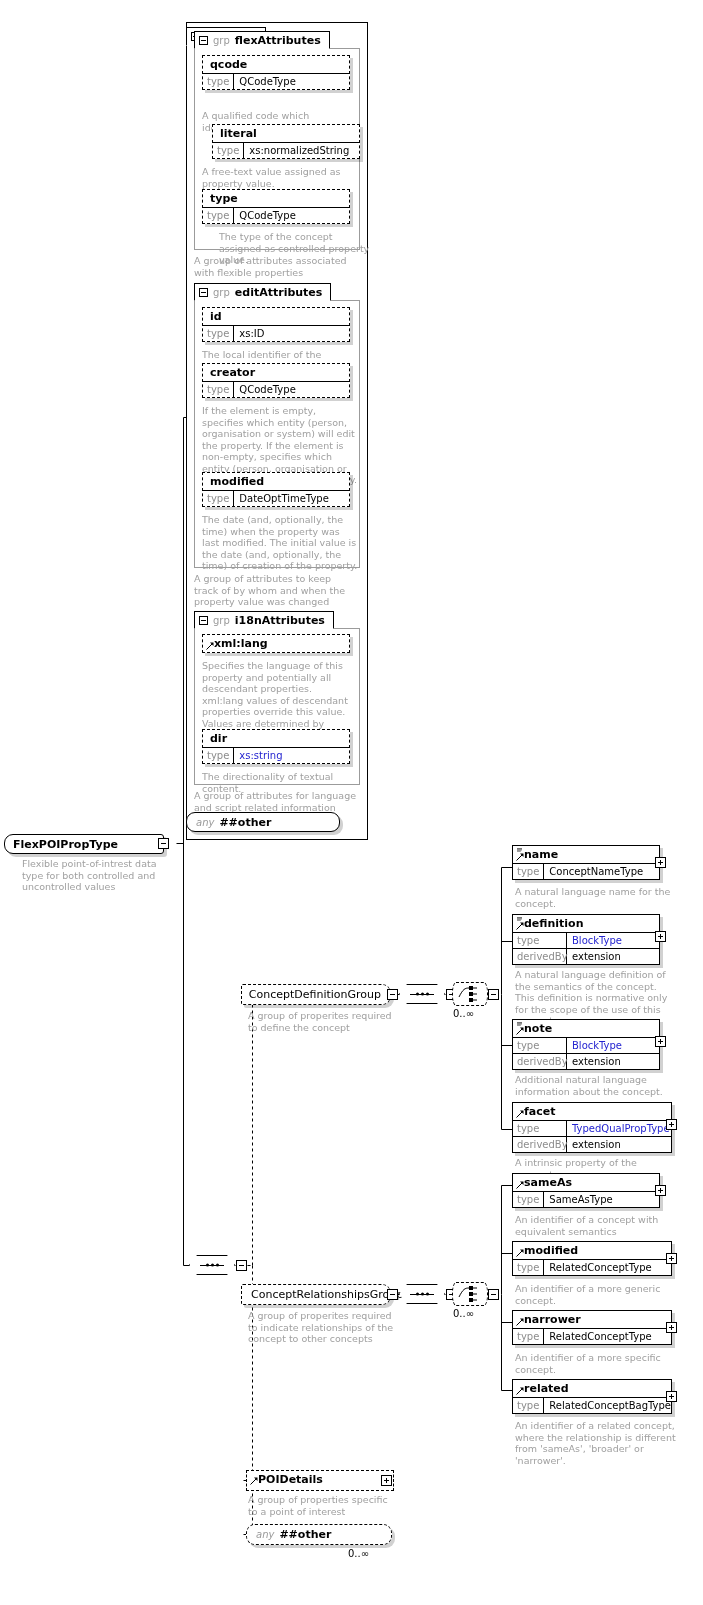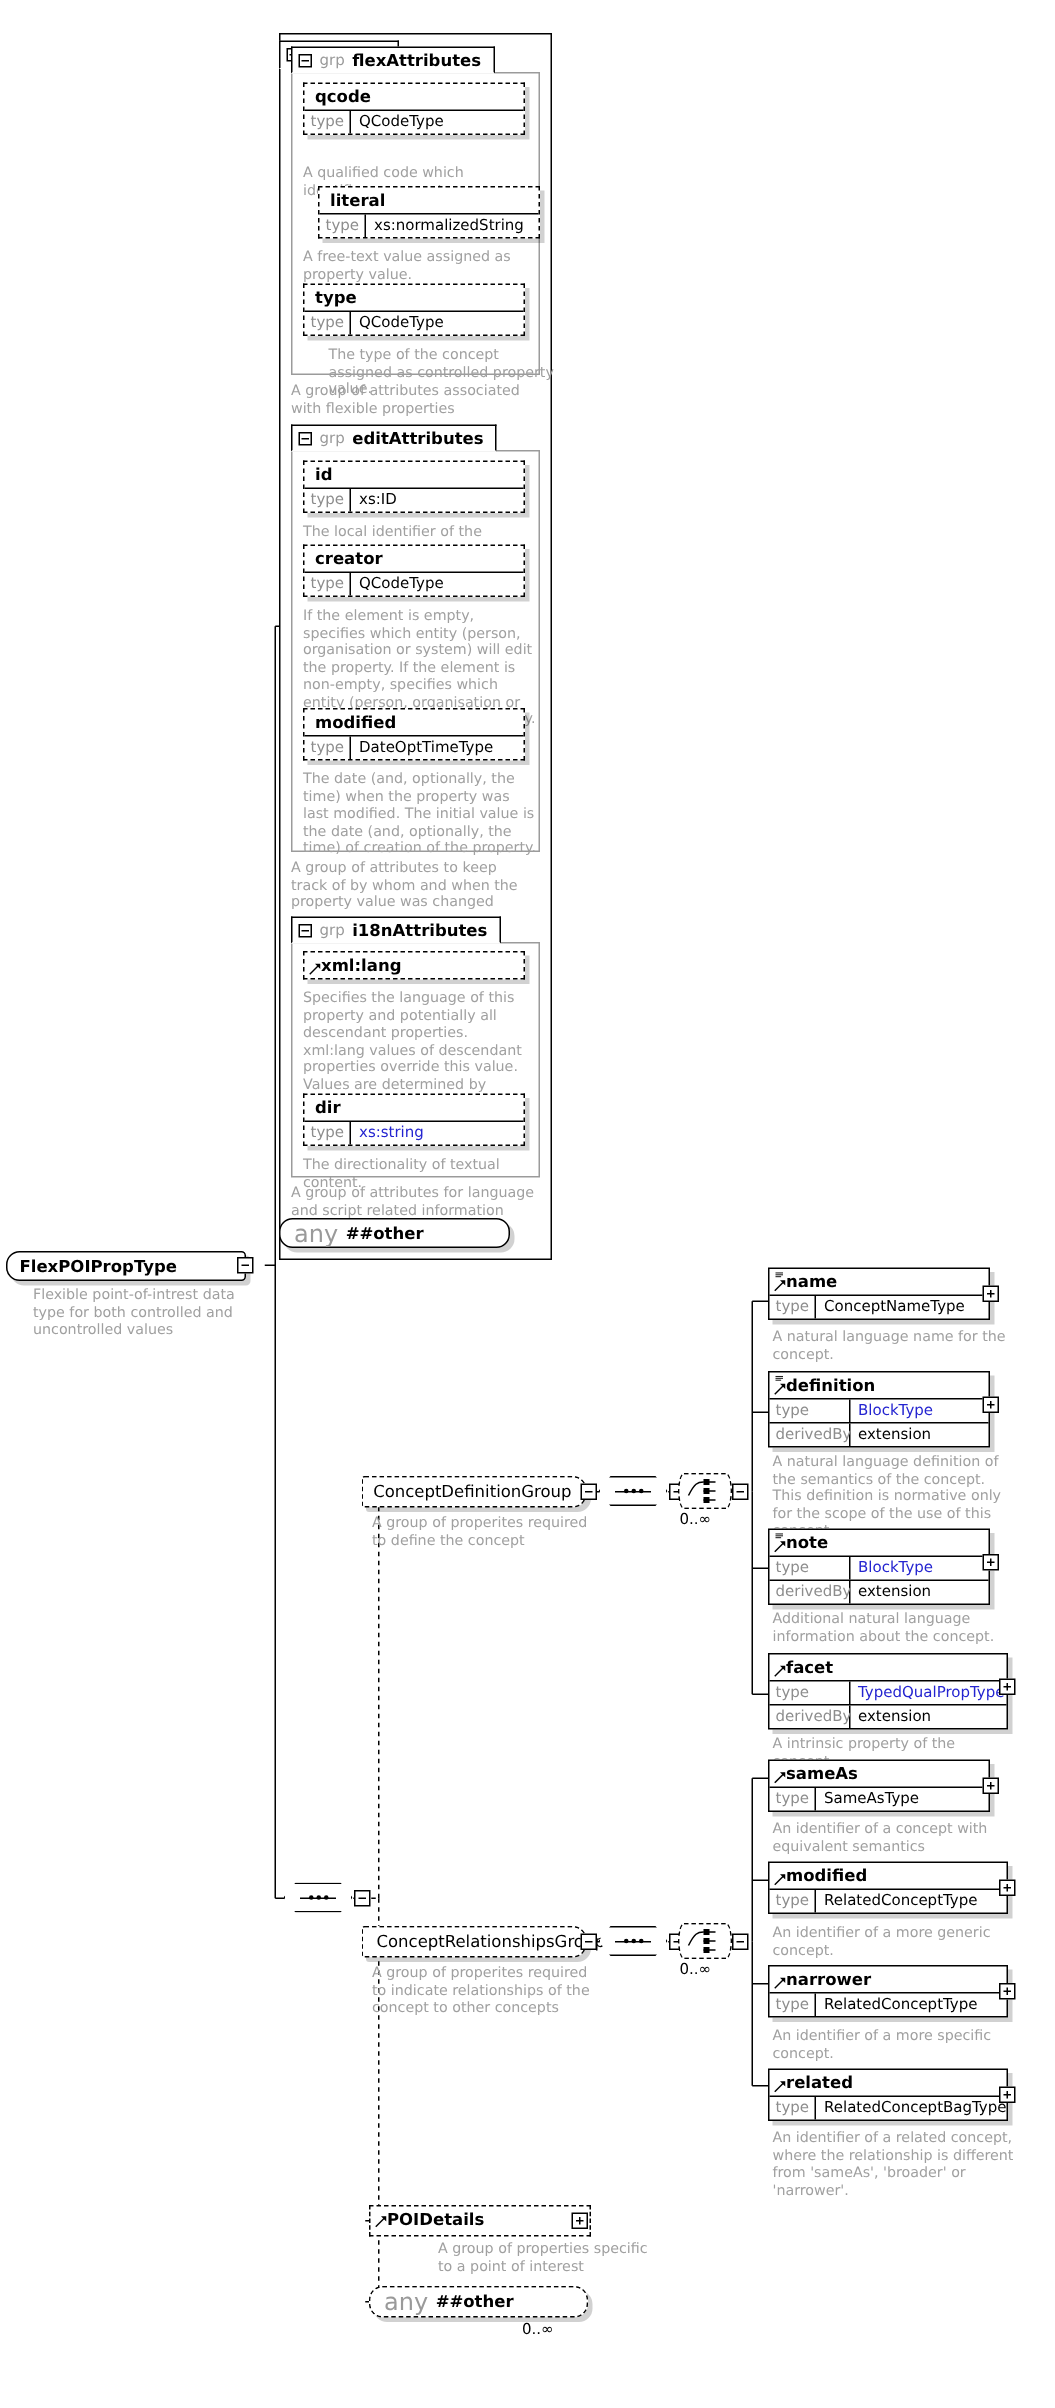--- a/index.html
+++ b/index.html
@@ -70,21 +70,21 @@
   .grptab .gk { color:#9a9a9a; font-size:10px; }
   .grptab .gn { font-weight:bold; font-size:11px; }
 
   
   .anybox {
     position:absolute; background:#fff; border:1px solid #000;
     border-radius:9px; display:flex; align-items:center; gap:5px;
     padding:0 9px; white-space:nowrap;
   }
   .anybox.dashed { border:1px dashed #000; }
-  .anybox .ak { color:#9a9a9a; font-size:16px; }
+  .anybox .ak { color:#9a9a9a; font-size:10px;font-style:italic; }
   .anybox .an { font-weight:bold; font-size:11px; }
 
   
   .rootbox {
     position:absolute; background:#fff; border:1px solid #000;
     border-radius:9px 3px 3px 9px;
     display:flex; align-items:center; padding:0 8px; white-space:nowrap;
     font-weight:bold; font-size:11px;
   }
 
@@ -522,19 +522,19 @@
 <div class="ann" style="left:515px; top:1420px; width:162px;">An identifier of a related concept, where the relationship is different from 'sameAs', 'broader' or 'narrower'.</div>
 
 <div class="elembox" style="left:246px; top:1470px; width:148px; height:21px;">
   <div class="nm" style="padding-left:11px;">POIDetails</div>
   <svg class="glyph-arrow" style="top:10px;left:3px;" viewBox="0 0 8 8">
     <path d="M0.5,7.5 L7,1" stroke="#000" stroke-width="1" fill="none"></path>
     <path d="M7.5,0.5 L7.5,4 L4,0.5 Z" fill="#000"></path>
   </svg>
 </div>
 <div class="conn plus" style="left:381px; top:1475px;"></div>
-<div class="ann" style="left:248px; top:1494px; width:146px;margin-left:44px;">A group of properties specific to a point of interest</div>
+<div class="ann" style="left:248px; top:1494px; width:146px;">A group of properties specific to a point of interest</div>
 
 <div class="anybox dashed shadow" style="left:246px; top:1524px; width:146px; height:21px;">
   <span class="ak">any</span>
   <span class="an">##other</span>
 </div>
 <div class="occ" style="left:348px; top:1548px;">0..∞</div>
 
 </body></html>

